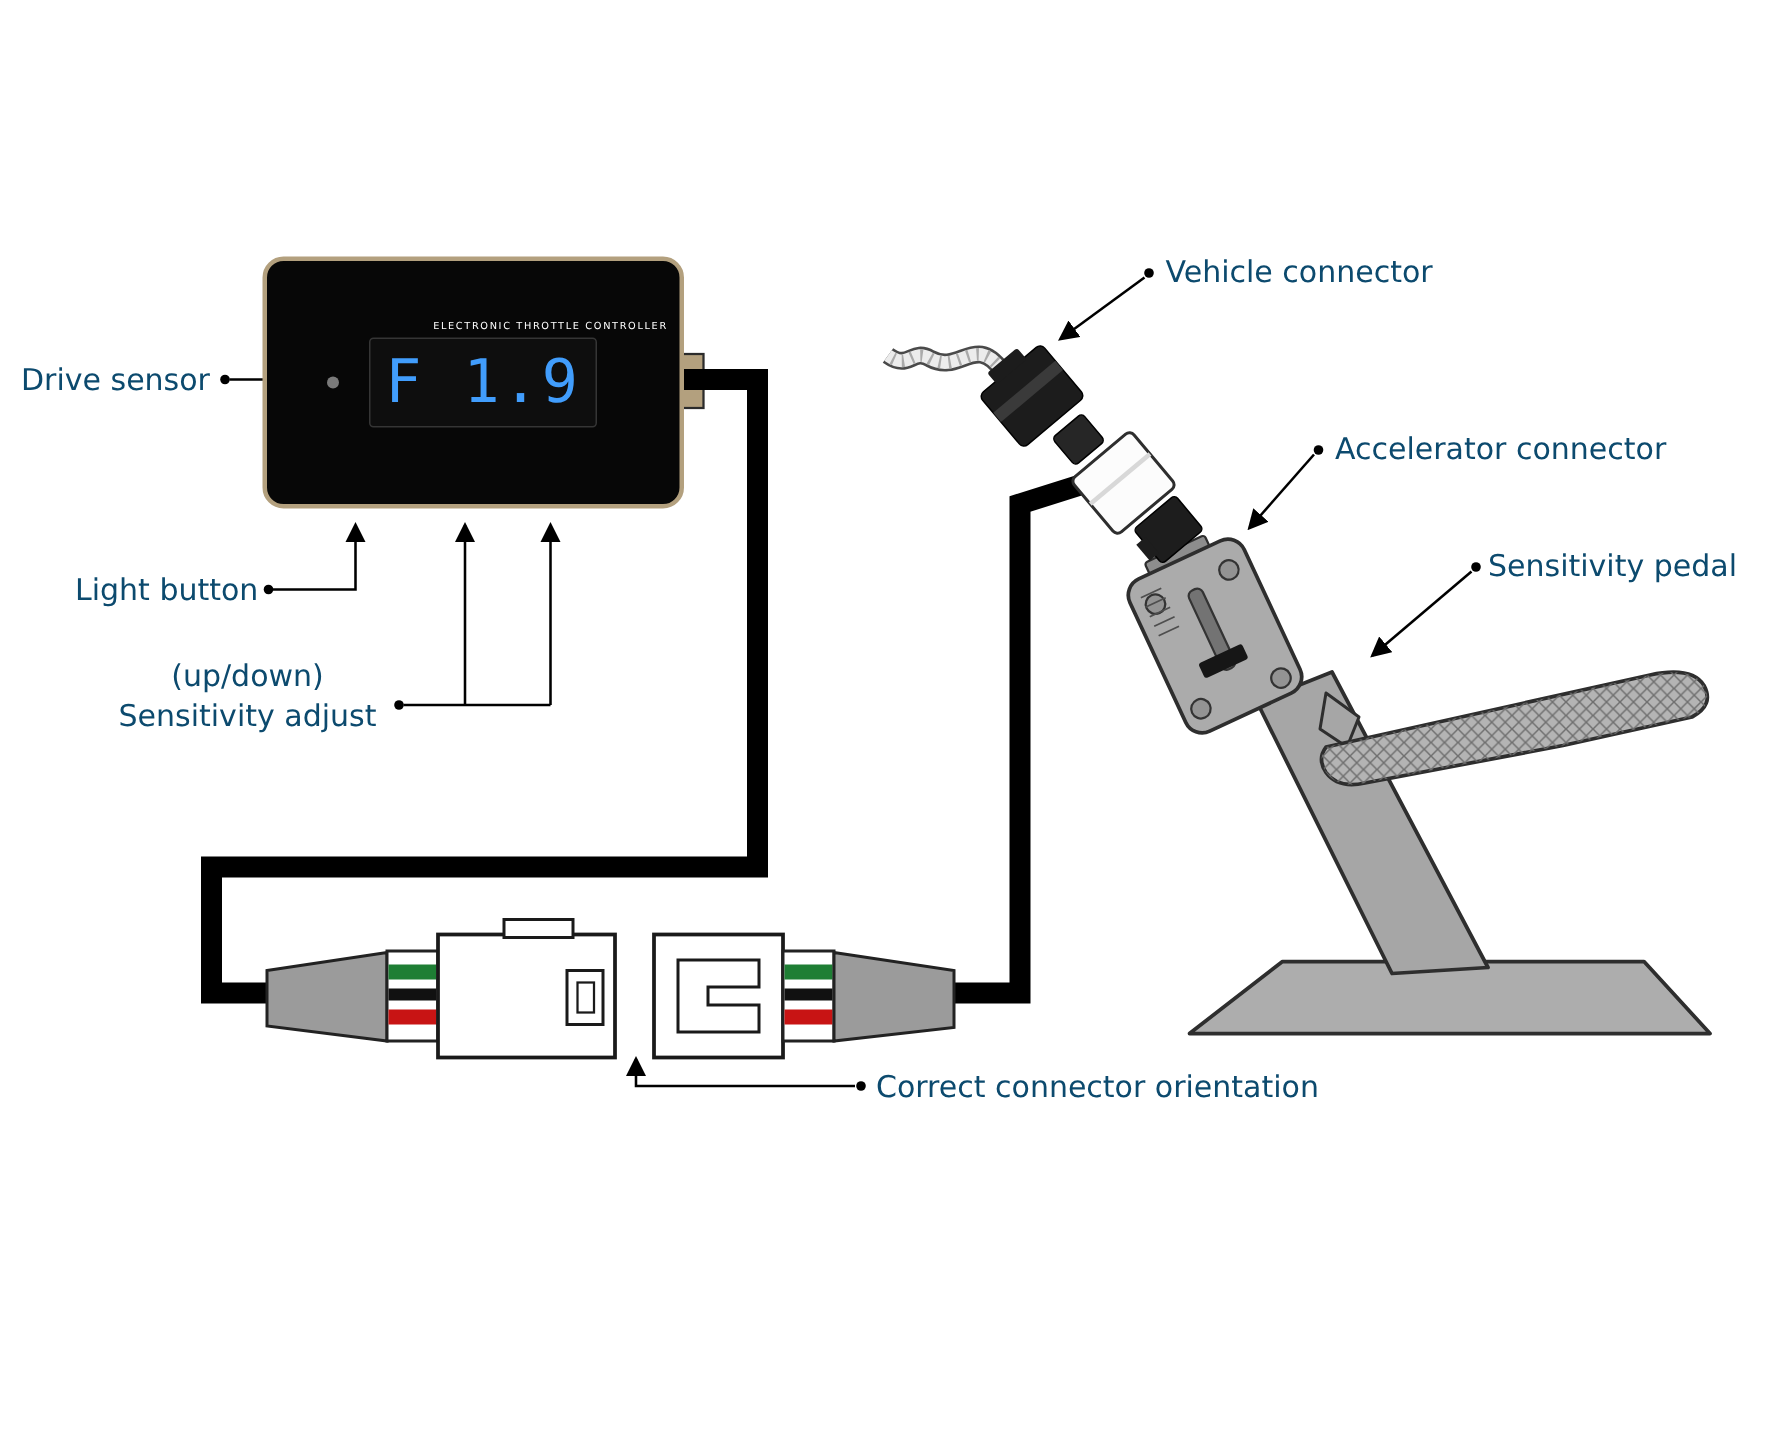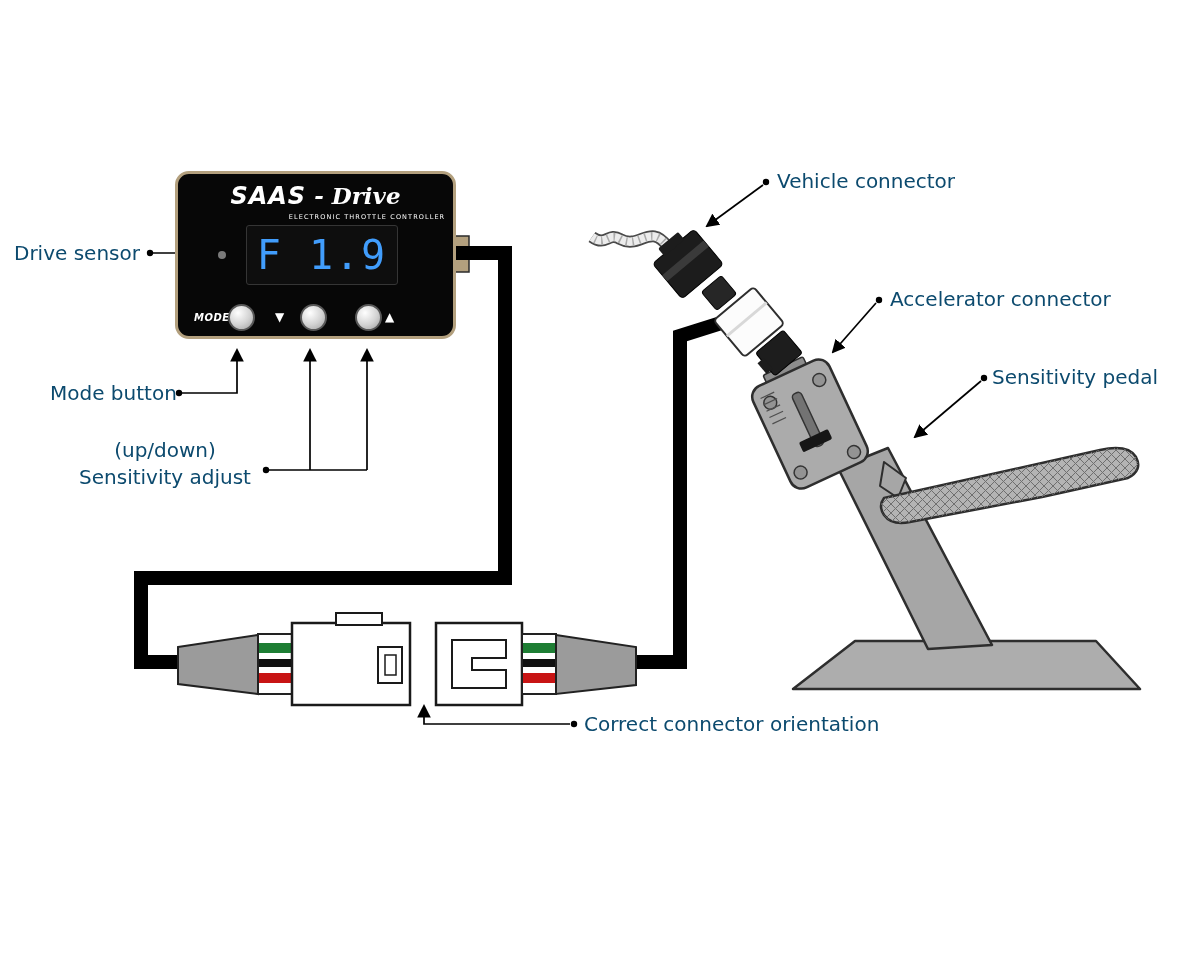--- a/index.html
+++ b/index.html
@@ -133,41 +133,29 @@
 
       <circle cx="984" cy="378" r="3.2" fill="#000000" stroke="none"></circle>
       <path d="M981 381 L915 437" marker-end="url(#arr)"></path>
 
       <circle cx="574" cy="724" r="3.2" fill="#000000" stroke="none"></circle>
       <path d="M570 724 H424 V706" marker-end="url(#arr)"></path>
     </g>
   </svg>
 
   <div class="device">
-    <div class="brand">
-      <span class="brand-saas">SAAS</span>
-      <span class="brand-drive">- Drive</span>
-    </div>
     <div class="subtitle">ELECTRONIC THROTTLE CONTROLLER</div>
     <div class="sensor-dot"></div>
     <div class="display">
       <span class="display-text">F 1.9</span>
     </div>
-    <div class="btnrow">
-      <span class="mode">MODE</span>
-      <span class="rbtn" style="left:50px"></span>
-      <span class="tri" style="left:97px">▼</span>
-      <span class="rbtn" style="left:122px"></span>
-      <span class="rbtn" style="left:177px"></span>
-      <span class="tri" style="left:207px">▲</span>
-    </div>
   </div>
 
   <div class="callout" style="left:14px;top:241px">Drive sensor</div>
-  <div class="callout" style="left:50px;top:381px">Mode button</div>
+  <div class="callout" style="left:50px;top:381px">Light button</div>
   <div class="callout center" style="left:68px;top:437px;width:194px">
     <div>(up/down)</div>
     <div>Sensitivity adjust</div>
   </div>
   <div class="callout" style="left:777px;top:169px">Vehicle connector</div>
   <div class="callout" style="left:890px;top:287px">Accelerator connector</div>
   <div class="callout" style="left:992px;top:365px">Sensitivity pedal</div>
   <div class="callout" style="left:584px;top:712px">Correct connector orientation</div>
 
 </div>

